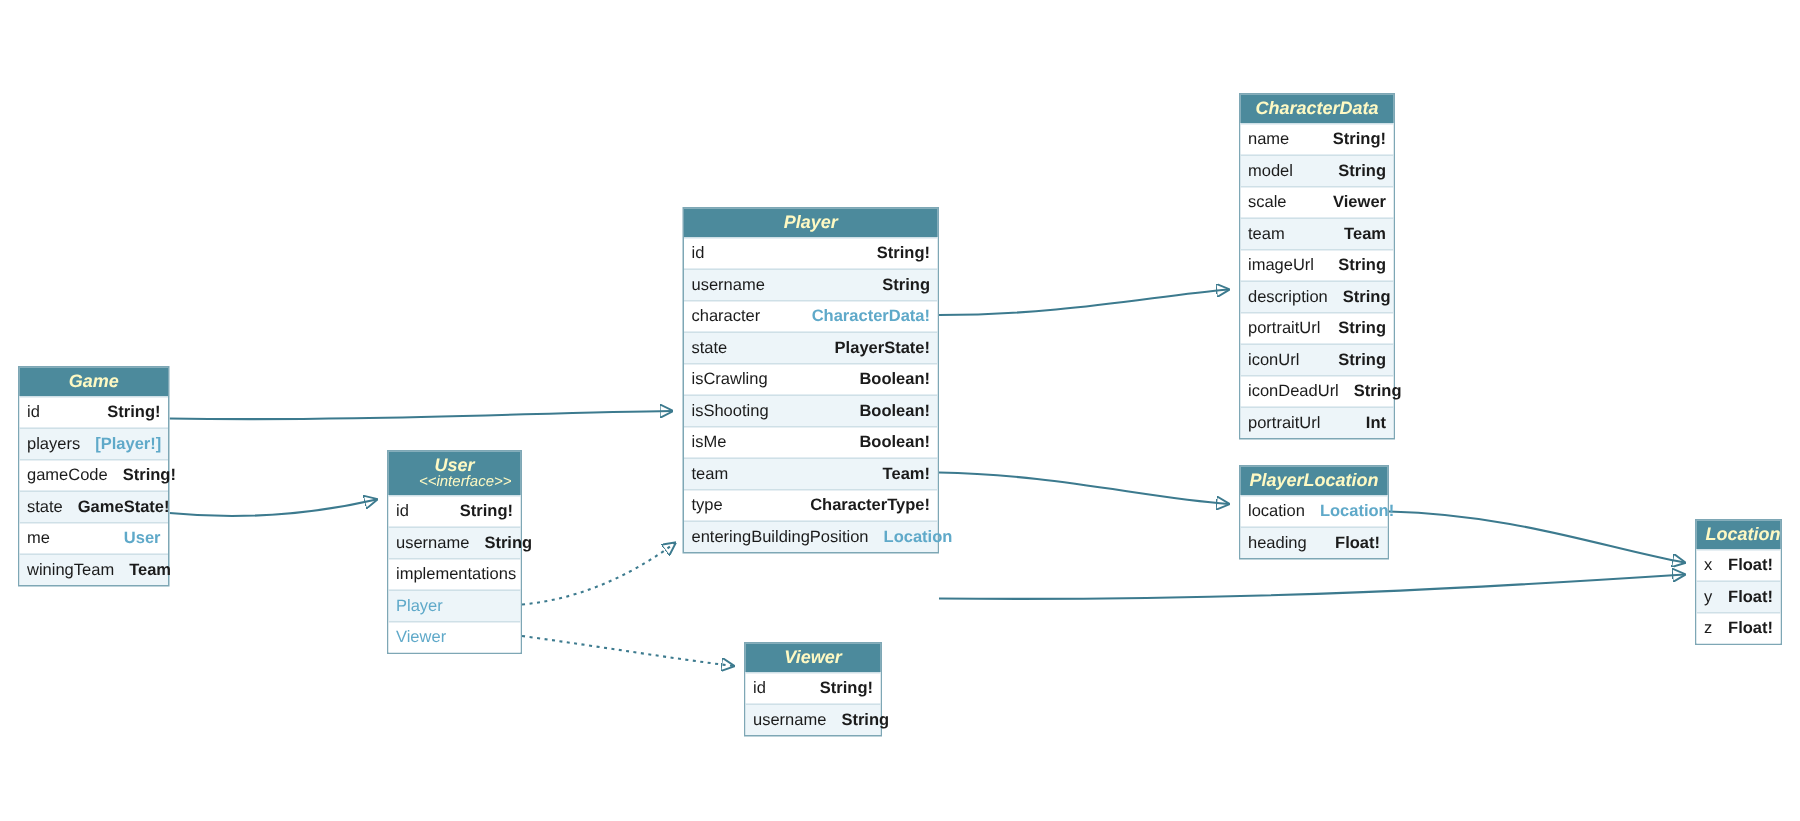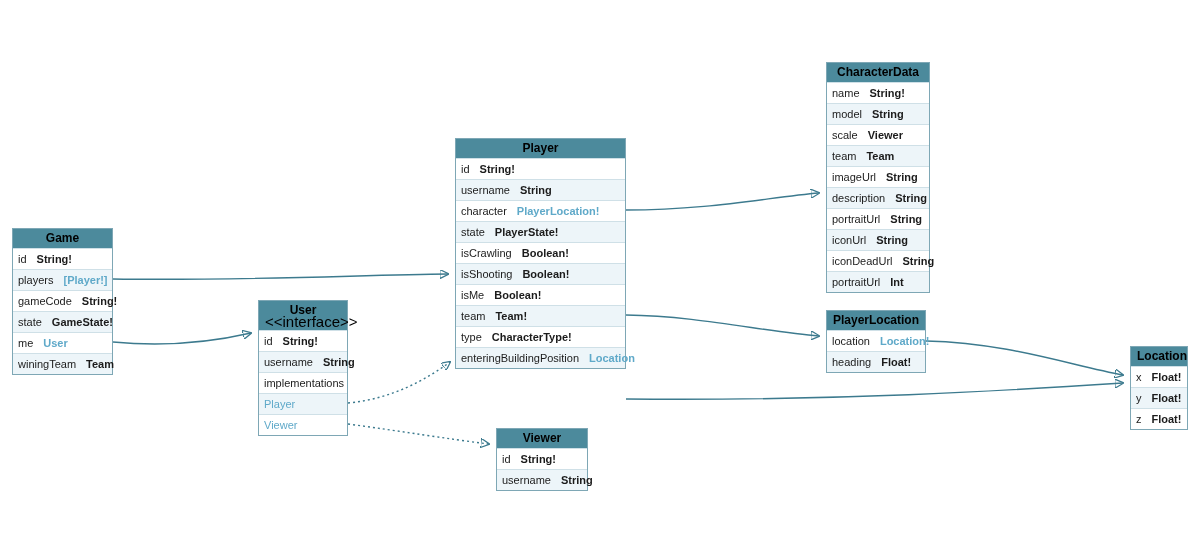--- a/index.html
+++ b/index.html
@@ -4,24 +4,24 @@
 <style>
   html,body{margin:0;padding:0;background:#ffffff;}
   body{width:1200px;height:547px;position:relative;overflow:hidden;
        font-family:"Liberation Sans",sans-serif;color:#1b1b1b;}
   #canvas{position:absolute;inset:0;}
   svg.edges{position:absolute;left:0;top:0;z-index:0;}
   svg.edges path{fill:none;stroke:#3c7a8e;stroke-width:1.4;}
   svg.edges path.dotted{stroke-dasharray:2 3;}
   .table{position:absolute;z-index:1;border:1px solid #7ea7b5;background:#ffffff;
          font-size:11px;}
-  .hdr{background:#4c8a9c;color:#000000;text-align:center;font-weight:bold;
-       font-size:12px;padding:3px 6px;line-height:13px;}
-  .hdr .sub{font-size:15px;font-weight:normal;line-height:10px;text-align:right;}
-  .row{display:flex;gap:10px;padding:0 5px;
+  .hdr{background:#4c8a9c;color:#fef9c3;text-align:center;font-weight:bold;
+       font-size:12px;padding:3px 6px;line-height:13px;font-style:italic;}
+  .hdr .sub{font-size:10px;font-weight:normal;line-height:10px;text-align:right;}
+  .row{display:flex;justify-content:space-between;gap:10px;padding:0 5px;
        height:20px;line-height:20px;border-top:1px solid #cfe0e7;background:#ffffff;
        white-space:nowrap;}
   .row:nth-child(odd){background:#edf5f9;}
   .fname{text-align:left;}
   .ftype{text-align:right;font-weight:bold;}
   .link{color:#5fa9c9;cursor:pointer;}
 </style>
 </head>
 <body>
 
@@ -36,21 +36,21 @@
     <path d="M113,279 C240,281 360,275 448,274" marker-end="url(#ah)"></path>
     <path d="M113,342 C165,347 212,342 251,333" marker-end="url(#ah)"></path>
     <path d="M626,210 C710,210 770,197 819,193" marker-end="url(#ah)"></path>
     <path d="M626,315 C700,316 765,332 819,336" marker-end="url(#ah)"></path>
     <path d="M626,399 C840,401 1000,391 1123,383" marker-end="url(#ah)"></path>
     <path d="M926,341 C1010,343 1072,366 1123,375" marker-end="url(#ah)"></path>
     <path class="dotted" d="M348,403 C392,399 427,379 450,362" marker-end="url(#ah)"></path>
     <path class="dotted" d="M348,424 C400,431 448,439 489,444" marker-end="url(#ah)"></path>
   </svg>
 
-  <div class="table" style="left:12px;top:228px;width:99px;">
+  <div class="table" style="left:12px;top:244px;width:99px;">
     <div class="hdr">Game</div>
     <div class="row">
       <span class="fname">id</span>
       <span class="ftype">String!</span>
     </div>
     <div class="row">
       <span class="fname">players</span>
       <span class="ftype link">[Player!]</span>
     </div>
     <div class="row">
@@ -100,21 +100,21 @@
     <div class="row">
       <span class="fname">id</span>
       <span class="ftype">String!</span>
     </div>
     <div class="row">
       <span class="fname">username</span>
       <span class="ftype">String</span>
     </div>
     <div class="row">
       <span class="fname">character</span>
-      <span class="ftype link">PlayerLocation!</span>
+      <span class="ftype link">CharacterData!</span>
     </div>
     <div class="row">
       <span class="fname">state</span>
       <span class="ftype">PlayerState!</span>
     </div>
     <div class="row">
       <span class="fname">isCrawling</span>
       <span class="ftype">Boolean!</span>
     </div>
     <div class="row">

